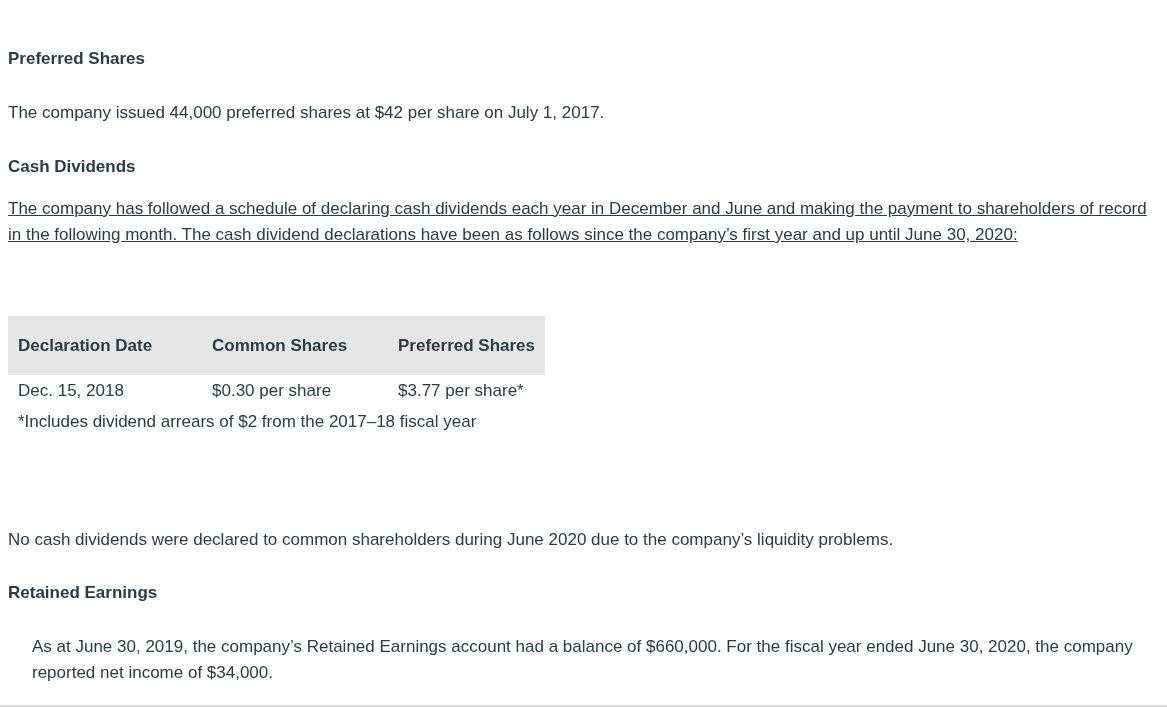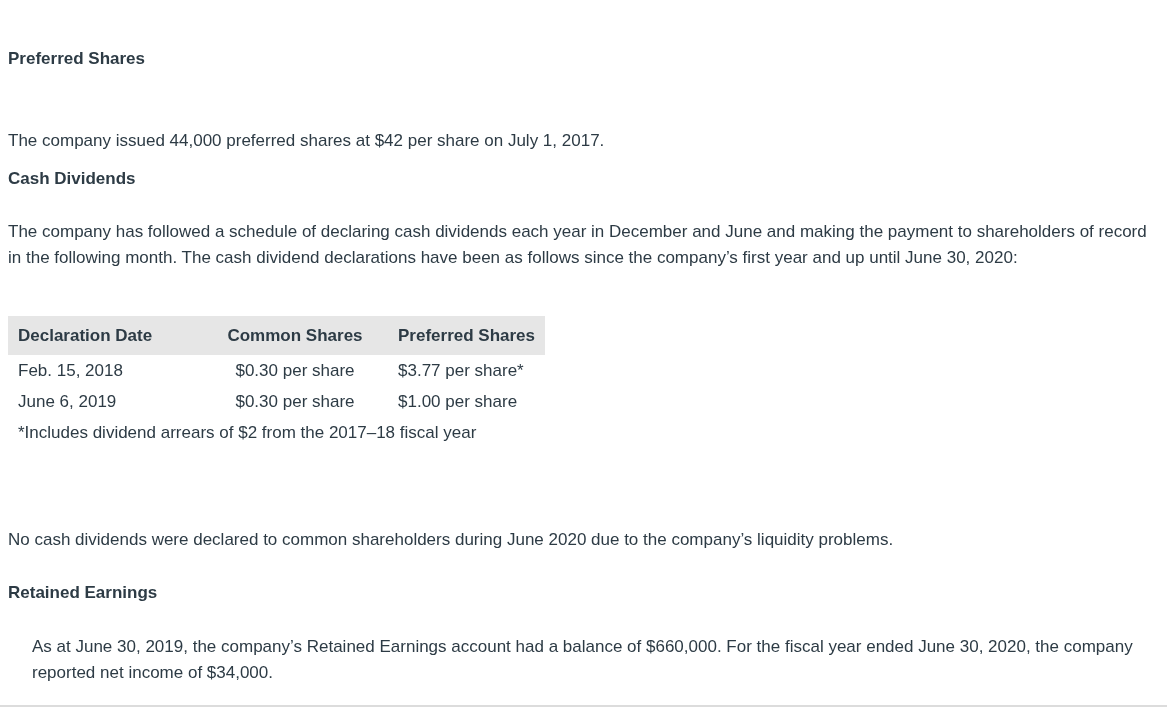--- a/index.html
+++ b/index.html
@@ -4,54 +4,49 @@
   <style>
     html, body { margin: 0; padding: 0; background: #ffffff; }
     body {
       width: 1167px; height: 707px; position: relative; overflow: hidden;
       font-family: "Liberation Sans", "DejaVu Sans", sans-serif;
       color: #2d3b45; font-size: 17px;
     }
     .heading { position: absolute; left: 8px; font-weight: bold; font-size: 17px; color: #2d3b45; }
     .para { position: absolute; left: 8px; width: 1140px; line-height: 26px; font-size: 17px; color: #2d3b45; }
     .tbl { position: absolute; left: 8px; top: 316px; border-collapse: collapse; font-size: 17px; color: #2d3b45; }
-    .tbl th { background: #e6e6e6; font-weight: bold; text-align: left; padding: 7px 10px; height: 25px; }
+    .tbl th { background: #e6e6e6; font-weight: bold; text-align: left; padding: 17px 10px; height: 25px; }
     .tbl td { padding: 2px 10px; height: 27px; text-align: left; white-space: nowrap; }
     .tbl th:nth-child(1), .tbl td:nth-child(1) { width: 174px; }
-    .tbl th:nth-child(2), .tbl td:nth-child(2) { width: 166px; text-align: center; }
+    .tbl th:nth-child(2), .tbl td:nth-child(2) { width: 166px; }
     .tbl td.note { padding-top: 2px; }
     .bottom-rule { position: absolute; left: 0; right: 0; top: 705px; height: 2px; background: #dcdcdc; }
   </style>
 </head>
 <body>
 
 <div class="heading" style="top:49px;">Preferred Shares</div>
-<div class="para" style="top:100px;margin-top:28px;">The company issued 44,000 preferred shares at $42 per share on July 1, 2017.</div>
+<div class="para" style="top:100px;">The company issued 44,000 preferred shares at $42 per share on July 1, 2017.</div>
 
-<div class="heading" style="top:157px;margin-top:12px;">Cash Dividends</div>
-<div class="para" style="top:219px;">The company has followed a schedule of declaring cash dividends each year in December and June and making the payment to shareholders of record in the following month. The cash dividend declarations have been as follows since the company’s first year and up until June 30, 2020:</div>
+<div class="heading" style="top:157px;">Cash Dividends</div>
+<div class="para" style="top:196px;text-decoration:underline;">The company has followed a schedule of declaring cash dividends each year in December and June and making the payment to shareholders of record in the following month. The cash dividend declarations have been as follows since the company’s first year and up until June 30, 2020:</div>
 
 <table class="tbl">
   <thead>
     <tr>
       <th>Declaration Date</th>
       <th>Common Shares</th>
       <th>Preferred Shares</th>
     </tr>
   </thead>
   <tbody>
     <tr>
-      <td>Feb. 15, 2018</td>
+      <td>Dec. 15, 2018</td>
       <td>$0.30 per share</td>
       <td>$3.77 per share*</td>
-    </tr>
-    <tr>
-      <td>June 6, 2019</td>
-      <td>$0.30 per share</td>
-      <td>$1.00 per share</td>
     </tr>
     <tr>
       <td class="note" colspan="3">*Includes dividend arrears of $2 from the 2017–18 fiscal year</td>
     </tr>
   </tbody>
 </table>
 
 <div class="para" style="top:527px;">No cash dividends were declared to common shareholders during June 2020 due to the company’s liquidity problems.</div>
 
 <div class="heading" style="top:583px;">Retained Earnings</div>

